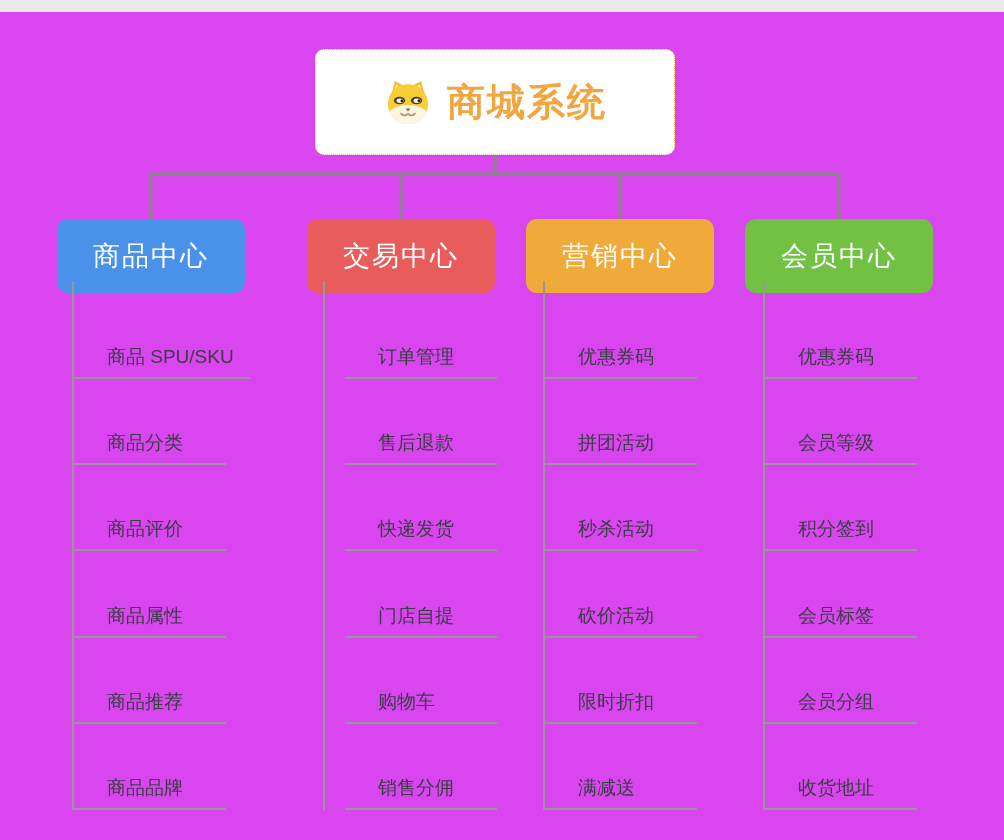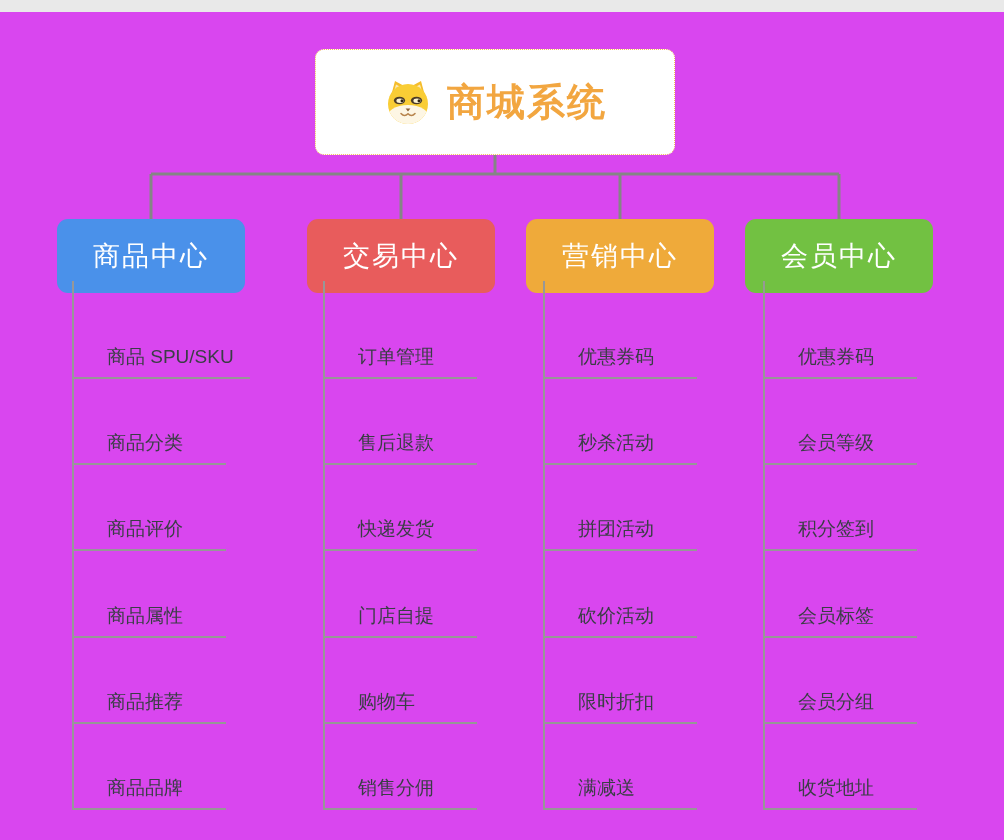--- a/index.html
+++ b/index.html
@@ -57,21 +57,21 @@
   .branch-column{
     position:absolute;
     top:269px;
     height:529px;
     border-left:2px solid #979797;
     display:flex;
     flex-direction:column;
     align-items:flex-start;
   }
   #column-0{left:72px;}
-  #column-1{left:323px;}
+  #column-1{left:323px;padding-left:20px;}
   #column-2{left:543px;}
   #column-3{left:763px;}
   .topic-item{
     box-sizing:border-box;
     height:89px;
     min-width:152px;
     padding:0 16px 7px 33px;
     display:flex;
     align-items:flex-end;
     border-bottom:2px solid #979797;
@@ -148,22 +148,22 @@
     <div class="topic-item">订单管理</div>
     <div class="topic-item">售后退款</div>
     <div class="topic-item">快递发货</div>
     <div class="topic-item">门店自提</div>
     <div class="topic-item">购物车</div>
     <div class="topic-item">销售分佣</div>
   </div>
 
   <div class="branch-column" id="column-2">
     <div class="topic-item">优惠券码</div>
+    <div class="topic-item">拼团活动</div>
     <div class="topic-item">秒杀活动</div>
-    <div class="topic-item">拼团活动</div>
     <div class="topic-item">砍价活动</div>
     <div class="topic-item">限时折扣</div>
     <div class="topic-item">满减送</div>
   </div>
 
   <div class="branch-column" id="column-3">
     <div class="topic-item">优惠券码</div>
     <div class="topic-item">会员等级</div>
     <div class="topic-item">积分签到</div>
     <div class="topic-item">会员标签</div>

